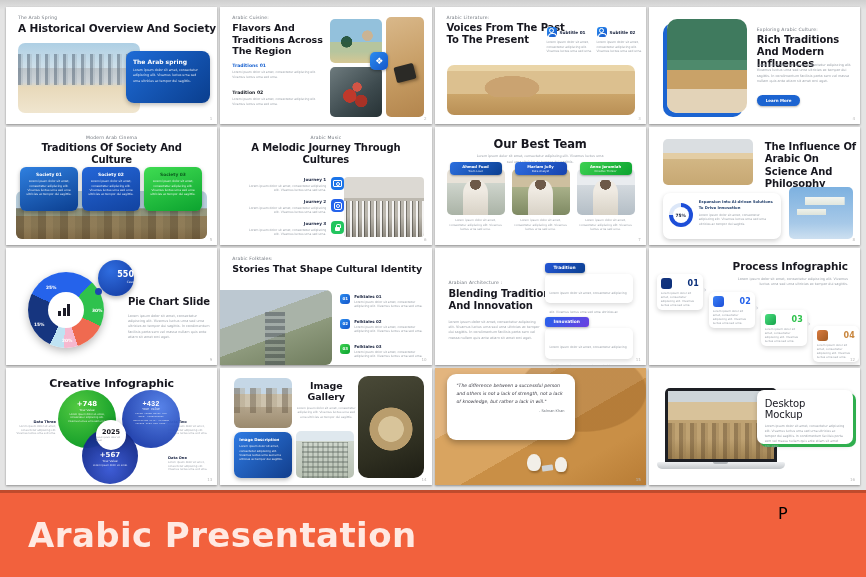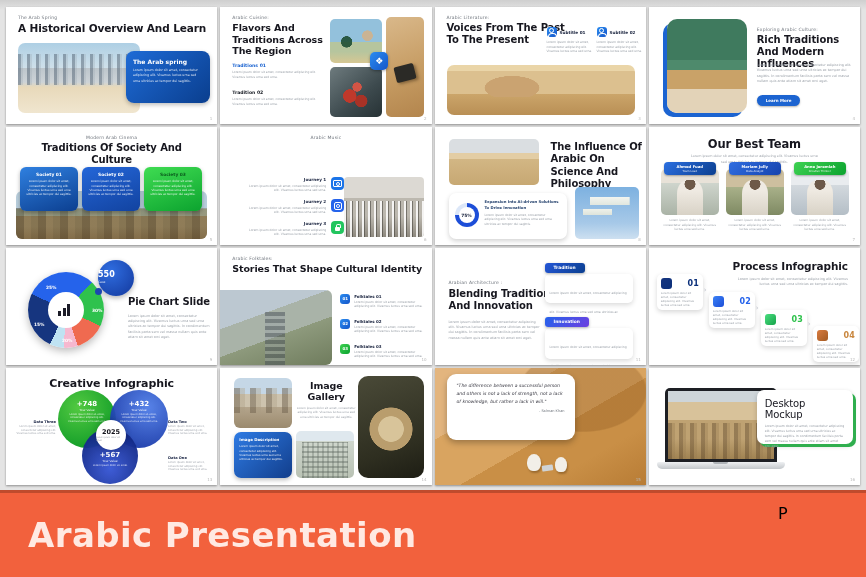--- a/index.html
+++ b/index.html
@@ -130,21 +130,21 @@
   .st-t{font-size:3px;color:#9aa0a8;line-height:1.5;margin-top:2px;}
   #s8 .imgB{left:140px;top:60px;width:64px;height:52px;}
   
   #s9 .pie{position:absolute;left:22px;top:24px;width:76px;height:76px;border-radius:50%;background:conic-gradient(from 205deg,#16357f 0 25%,#2563eb 25% 55%,#2fc24d 55% 75%,#ef6a50 75% 88%,#f6b8cf 88% 94%,#bfe3f2 94% 100%);box-shadow:0 3px 8px rgba(0,0,0,.28);}
   #s9 .pie::after{content:"";position:absolute;inset:20px;background:#fff;border-radius:50%;}
   #s9 .bars{position:absolute;left:52px;top:56px;z-index:3;display:flex;align-items:flex-end;gap:1.5px;height:12px;}
   #s9 .bars i{width:3px;background:#1c1c28;display:block;}
   #s9 .bars i:nth-child(1){height:5px;} #s9 .bars i:nth-child(2){height:8px;} #s9 .bars i:nth-child(3){height:12px;}
   .pl{position:absolute;font-size:4.4px;font-weight:bold;color:#fff;z-index:2;}
   #s9 .pl0{left:40px;top:37px;} #s9 .pl1{left:86px;top:60px;} #s9 .pl2{left:56px;top:90px;} #s9 .pl3{left:28px;top:74px;}
-  #s9 .bubble{position:absolute;left:92px;top:12px;width:36px;height:36px;border-radius:50%;background:radial-gradient(circle at 35% 30%,#2f6de0,#13389c);color:#fff;text-align:left;display:flex;flex-direction:column;justify-content:center;box-shadow:0 2px 5px rgba(0,0,0,.3);z-index:4;}
+  #s9 .bubble{position:absolute;left:92px;top:12px;width:36px;height:36px;border-radius:50%;background:radial-gradient(circle at 35% 30%,#2f6de0,#13389c);color:#fff;text-align:right;display:flex;flex-direction:column;justify-content:center;box-shadow:0 2px 5px rgba(0,0,0,.3);z-index:4;}
   #s9 .bubble::after{content:"";position:absolute;left:-3px;bottom:1px;width:7px;height:7px;background:#1c46b0;border-radius:50%;}
   .bub-v{font-size:8px;font-weight:bold;line-height:1.1;}
   .bub-l{font-size:3px;opacity:.85;}
   #s9 .ttl{left:122px;top:48px;font-size:10px;}
   #s9 .lor{left:122px;top:66px;width:82px;}
   
   #s10 .kick{left:12px;top:8px;}
   #s10 .ttl{left:12px;top:15px;font-size:9.5px;width:196px;}
   #s10 .img{left:0;top:42px;width:112px;height:75px;border-radius:0 6px 6px 0;}
   #s10 .fk{position:absolute;left:120px;width:86px;display:flex;gap:4px;}
@@ -175,21 +175,21 @@
   #s12 .pc4 .pc-ic{background:linear-gradient(135deg,#d97b3f,#a35a22);}
   .pc-num{font-size:8px;font-weight:bold;}
   #s12 .pc1 .pc-num{color:#0b2f7a;} #s12 .pc2 .pc-num{color:#2563eb;} #s12 .pc3 .pc-num{color:#2fc24d;} #s12 .pc4 .pc-num{color:#c9873f;}
   .pc-t{font-size:2.8px;color:#9aa0a8;line-height:1.45;margin-top:2px;}
   .chev{position:absolute;color:#c9ccd4;font-size:7px;font-weight:bold;}
   #s12 .ch1{left:55px;top:38px;} #s12 .ch2{left:107px;top:56px;} #s12 .ch3{left:159px;top:72px;}
   
   #s13 .ttl{left:0;right:0;top:9px;font-size:11px;text-align:center;}
   .vc{position:absolute;border-radius:50%;text-align:center;color:#fff;box-sizing:border-box;}
   #s13 .vc-g{left:52px;top:22px;width:58px;height:58px;background:radial-gradient(circle at 35% 30%,#52c941,#16a02a 72%);padding-top:10px;z-index:1;}
-  #s13 .vc-b{left:104px;top:22px;width:58px;height:58px;background:radial-gradient(circle at 65% 30%,#4f7de8,#1d3fae 72%);padding-top:10px;opacity:.95;z-index:1;}
+  #s13 .vc-b{left:116px;top:22px;width:58px;height:58px;background:radial-gradient(circle at 65% 30%,#4f7de8,#1d3fae 72%);padding-top:10px;opacity:.95;z-index:1;font-family:Liberation Mono, monospace;}
   #s13 .vc-n{left:76px;top:60px;width:56px;height:56px;background:radial-gradient(circle at 50% 72%,#3757d6,#142b8a 72%);padding-top:23px;opacity:.96;z-index:2;}
   .vc-v{font-size:7px;font-weight:bold;line-height:1.15;}
   .vc-l{font-size:2.9px;opacity:.92;}
   .vc-t{font-size:2.5px;opacity:.8;width:40px;margin:1px auto 0;line-height:1.4;}
   #s13 .vc-c{position:absolute;left:90px;top:52px;width:30px;height:30px;background:#fff;border-radius:50%;z-index:3;box-shadow:0 0 6px rgba(0,0,0,.22);display:flex;flex-direction:column;align-items:center;justify-content:center;}
   .vc-y{font-size:6.5px;font-weight:bold;color:#14141c;}
   .vc-s{font-size:2.2px;color:#9aa0a8;}
   #s13 .side{position:absolute;width:46px;}
   .side-h{font-size:3.6px;font-weight:bold;color:#152040;}
   .side-t{font-size:2.6px;color:#a0a5ad;line-height:1.45;margin-top:1px;}
@@ -232,21 +232,21 @@
   .ppt .box{position:absolute;left:0;top:14px;width:34px;height:34px;border-radius:6px;background:#bf4527;color:#fff;font-weight:bold;font-size:22px;display:flex;align-items:center;justify-content:center;box-shadow:1px 1px 2px rgba(120,40,15,.4);}
 </style>
 </head>
 <body>
 
 <div class="canvas">
   <div class="deck">
 
     <div class="slide" id="s1">
       <div class="kick">The Arab Spring</div>
-      <div class="ttl">A Historical Overview And Learn</div>
+      <div class="ttl">A Historical Overview And Society</div>
       <div class="img ph-city"></div>
       <div class="card">
         <div class="card-h">The Arab spring</div>
         <div class="card-t">Lorem ipsum dolor sit amet, consectetur adipiscing elit. Vivamus luctus urna sed urna ultricies ac tempor dui sagittis.</div>
       </div>
       <div class="pg">1</div>
     </div>
 
     <div class="slide" id="s2">
       <div class="kick">Arabic Cuisine:</div>
@@ -316,20 +316,21 @@
       </div>
       <div class="sc sc3">
         <div class="sc-h">Society 03</div>
         <div class="sc-t">Lorem ipsum dolor sit amet, consectetur adipiscing elit. Vivamus luctus urna sed urna ultricies ac tempor dui sagittis.</div>
       </div>
       <div class="pg">5</div>
     </div>
 
     <div class="slide" id="s6">
       <div class="kick">Arabic Music</div>
+      <div class="ttl">A Melodic Journey Through Cultures</div>
       <div class="jr jr1">
         <div class="jr-h">Journey 1</div>
         <div class="lors">Lorem ipsum dolor sit amet, consectetur adipiscing elit. Vivamus luctus urna sed urna.</div>
       </div>
       <div class="jr jr2">
         <div class="jr-h">Journey 2</div>
         <div class="lors">Lorem ipsum dolor sit amet, consectetur adipiscing elit. Vivamus luctus urna sed urna.</div>
       </div>
       <div class="jr jr3">
         <div class="jr-h">Journey 3</div>
@@ -339,36 +340,20 @@
           <span class="cam"></span>
         </div>
       <div class="jic jic2">
           <span class="ig"></span>
         </div>
       <div class="jic jic3">
           <span class="lk"></span>
         </div>
       <div class="img ph-crowd"></div>
       <div class="pg">6</div>
-    </div>
-
-    <div class="slide" id="s8">
-      <div class="img imgA ph-desertflat"></div>
-      <div class="ttl">The Influence Of Arabic On Science And Philosophy</div>
-      <div class="card">
-        <div class="donut">
-            <span>75%</span>
-          </div>
-        <div>
-          <div class="st-h">Expansion Into AI-driven Solutions To Drive Innovation</div>
-          <div class="st-t">Lorem ipsum dolor sit amet, consectetur adipiscing elit. Vivamus luctus urna sed urna ultricies ac tempor dui sagittis.</div>
-        </div>
-      </div>
-      <div class="img imgB ph-signs"></div>
-      <div class="pg">8</div>
     </div>
 
     <div class="slide" id="s7">
       <div class="ttl">Our Best Team</div>
       <div class="sub">Lorem ipsum dolor sit amet, consectetur adipiscing elit. Vivamus luctus urna sed urna ultricies ac tempor dui sagittis.</div>
       <div class="tm tm1">
         <div class="tm-photo ph-team1">
           <div class="tm-badge">
               <div class="tm-name">Ahmed Fuad</div>
               <div class="tm-role">Team Lead</div>
@@ -390,20 +375,36 @@
           <div class="tm-badge">
               <div class="tm-name">Anne Jeremiah</div>
               <div class="tm-role">Creative Thinker</div>
             </div>
         </div>
         <div class="tm-lor">Lorem ipsum dolor sit amet, consectetur adipiscing elit. Vivamus luctus urna sed urna.</div>
       </div>
       <div class="pg">7</div>
     </div>
 
+    <div class="slide" id="s8">
+      <div class="img imgA ph-desertflat"></div>
+      <div class="ttl">The Influence Of Arabic On Science And Philosophy</div>
+      <div class="card">
+        <div class="donut">
+            <span>75%</span>
+          </div>
+        <div>
+          <div class="st-h">Expansion Into AI-driven Solutions To Drive Innovation</div>
+          <div class="st-t">Lorem ipsum dolor sit amet, consectetur adipiscing elit. Vivamus luctus urna sed urna ultricies ac tempor dui sagittis.</div>
+        </div>
+      </div>
+      <div class="img imgB ph-signs"></div>
+      <div class="pg">8</div>
+    </div>
+
     <div class="slide" id="s9">
       <div class="pie"></div>
       <div class="bars">
           <i></i>
           <i></i>
           <i></i>
         </div>
       <div class="pl pl0">25%</div>
       <div class="pl pl1">30%</div>
       <div class="pl pl2">20%</div>

